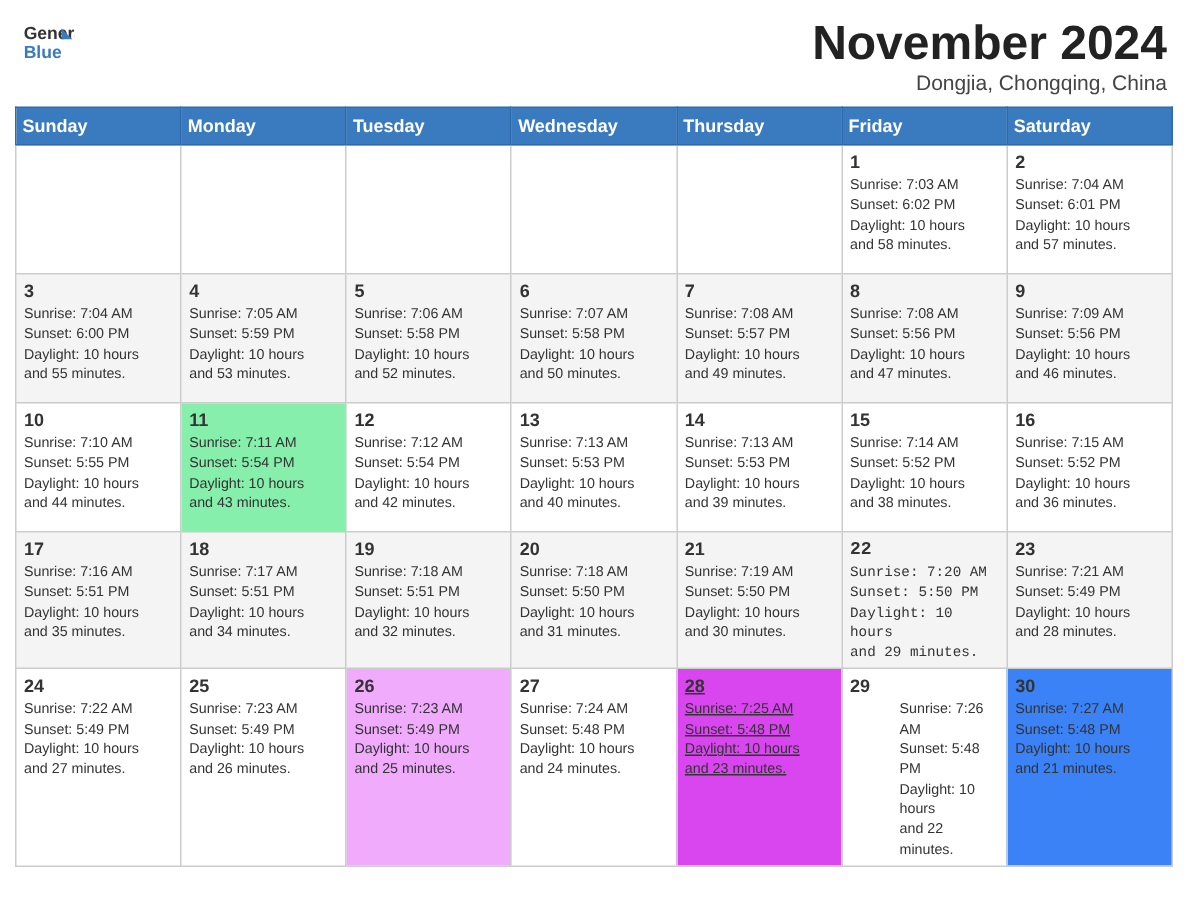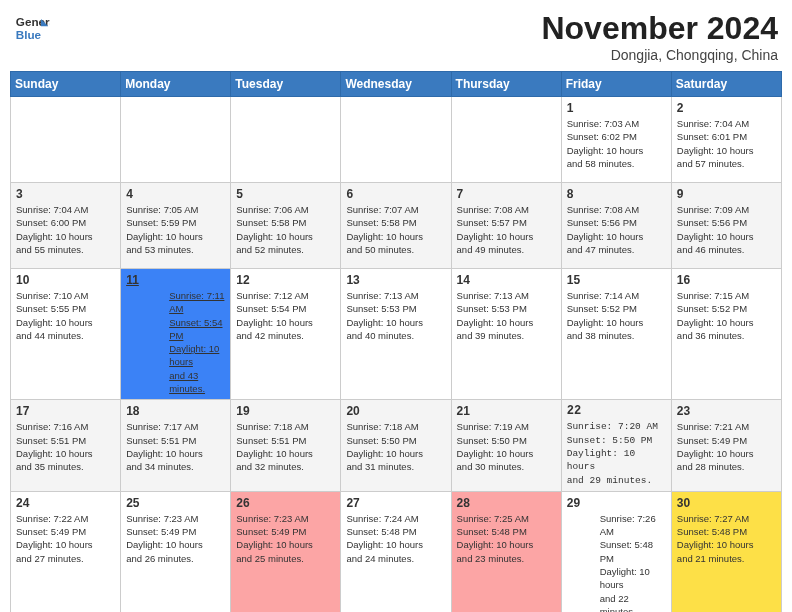--- a/index.html
+++ b/index.html
@@ -187,23 +187,23 @@
         </td>
       </tr>
       <tr>
         <td style="background: rgb(255, 255, 255);">
           <span class="day-num">10</span>
           <div class="day-info" style="white-space: pre-line;">Sunrise: 7:10 AM
 Sunset: 5:55 PM
 Daylight: 10 hours
 and 44 minutes.</div>
         </td>
-        <td style="background: #3b82f6; text-decoration: underline;">
+        <td style="background: #86efac;">
           <span class="day-num">11</span>
-          <div class="day-info" style="white-space: pre-line; margin-left: 43px;">Sunrise: 7:11 AM
+          <div class="day-info" style="white-space: pre-line;">Sunrise: 7:11 AM
 Sunset: 5:54 PM
 Daylight: 10 hours
 and 43 minutes.</div>
         </td>
         <td style="background: rgb(255, 255, 255);">
           <span class="day-num">12</span>
           <div class="day-info" style="white-space: pre-line;">Sunrise: 7:12 AM
 Sunset: 5:54 PM
 Daylight: 10 hours
 and 42 minutes.</div>
@@ -296,49 +296,49 @@
 Daylight: 10 hours
 and 27 minutes.</div>
         </td>
         <td style="background: rgb(255, 255, 255);">
           <span class="day-num">25</span>
           <div class="day-info" style="white-space: pre-line;">Sunrise: 7:23 AM
 Sunset: 5:49 PM
 Daylight: 10 hours
 and 26 minutes.</div>
         </td>
-        <td style="background: #fca5a5; margin-top: 24px;">
+        <td style="background: #f0abfc; margin-top: 24px;">
           <span class="day-num">26</span>
           <div class="day-info" style="white-space: pre-line;">Sunrise: 7:23 AM
 Sunset: 5:49 PM
 Daylight: 10 hours
 and 25 minutes.</div>
         </td>
         <td style="background: rgb(255, 255, 255);">
           <span class="day-num">27</span>
           <div class="day-info" style="white-space: pre-line;">Sunrise: 7:24 AM
 Sunset: 5:48 PM
 Daylight: 10 hours
 and 24 minutes.</div>
         </td>
-        <td style="background: #fca5a5;">
+        <td style="background: #d946ef; text-decoration: underline;">
           <span class="day-num">28</span>
           <div class="day-info" style="white-space: pre-line;">Sunrise: 7:25 AM
 Sunset: 5:48 PM
 Daylight: 10 hours
 and 23 minutes.</div>
         </td>
         <td style="background: rgb(255, 255, 255);">
           <span class="day-num">29</span>
           <div class="day-info" style="white-space: pre-line; margin-left: 33px;">Sunrise: 7:26 AM
 Sunset: 5:48 PM
 Daylight: 10 hours
 and 22 minutes.</div>
         </td>
-        <td style="background: #fde047;">
+        <td style="background: #3b82f6;">
           <span class="day-num">30</span>
           <div class="day-info" style="white-space: pre-line;">Sunrise: 7:27 AM
 Sunset: 5:48 PM
 Daylight: 10 hours
 and 21 minutes.</div>
         </td>
       </tr>
     </tbody>
 </table>
 

